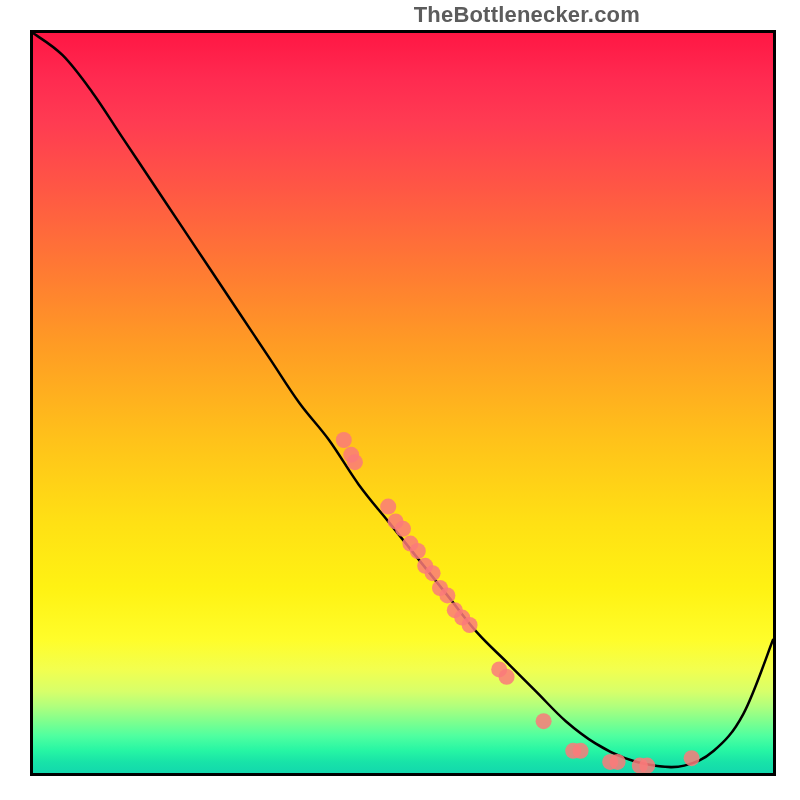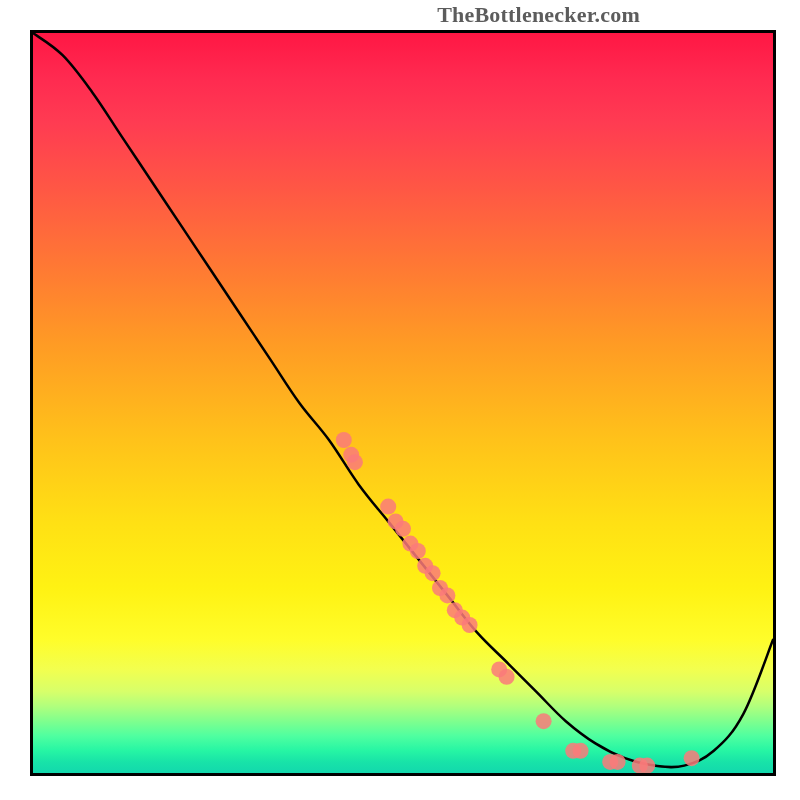--- a/index.html
+++ b/index.html
@@ -8,21 +8,20 @@
     width: 800px;
     height: 800px;
     background: #ffffff;
     font-family: Arial, Helvetica, sans-serif;
     overflow: hidden;
   }
   .frame {
     position: relative;
     width: 648px;
     height: 800px;
-    font-family: Liberation Serif, serif;
   }
   .watermark {
     position: absolute;
     top: 2px;
     right: 8px;
     font-size: 22px;
     font-weight: 600;
     color: #5c5c5c;
     letter-spacing: 0.2px;
     z-index: 20;

